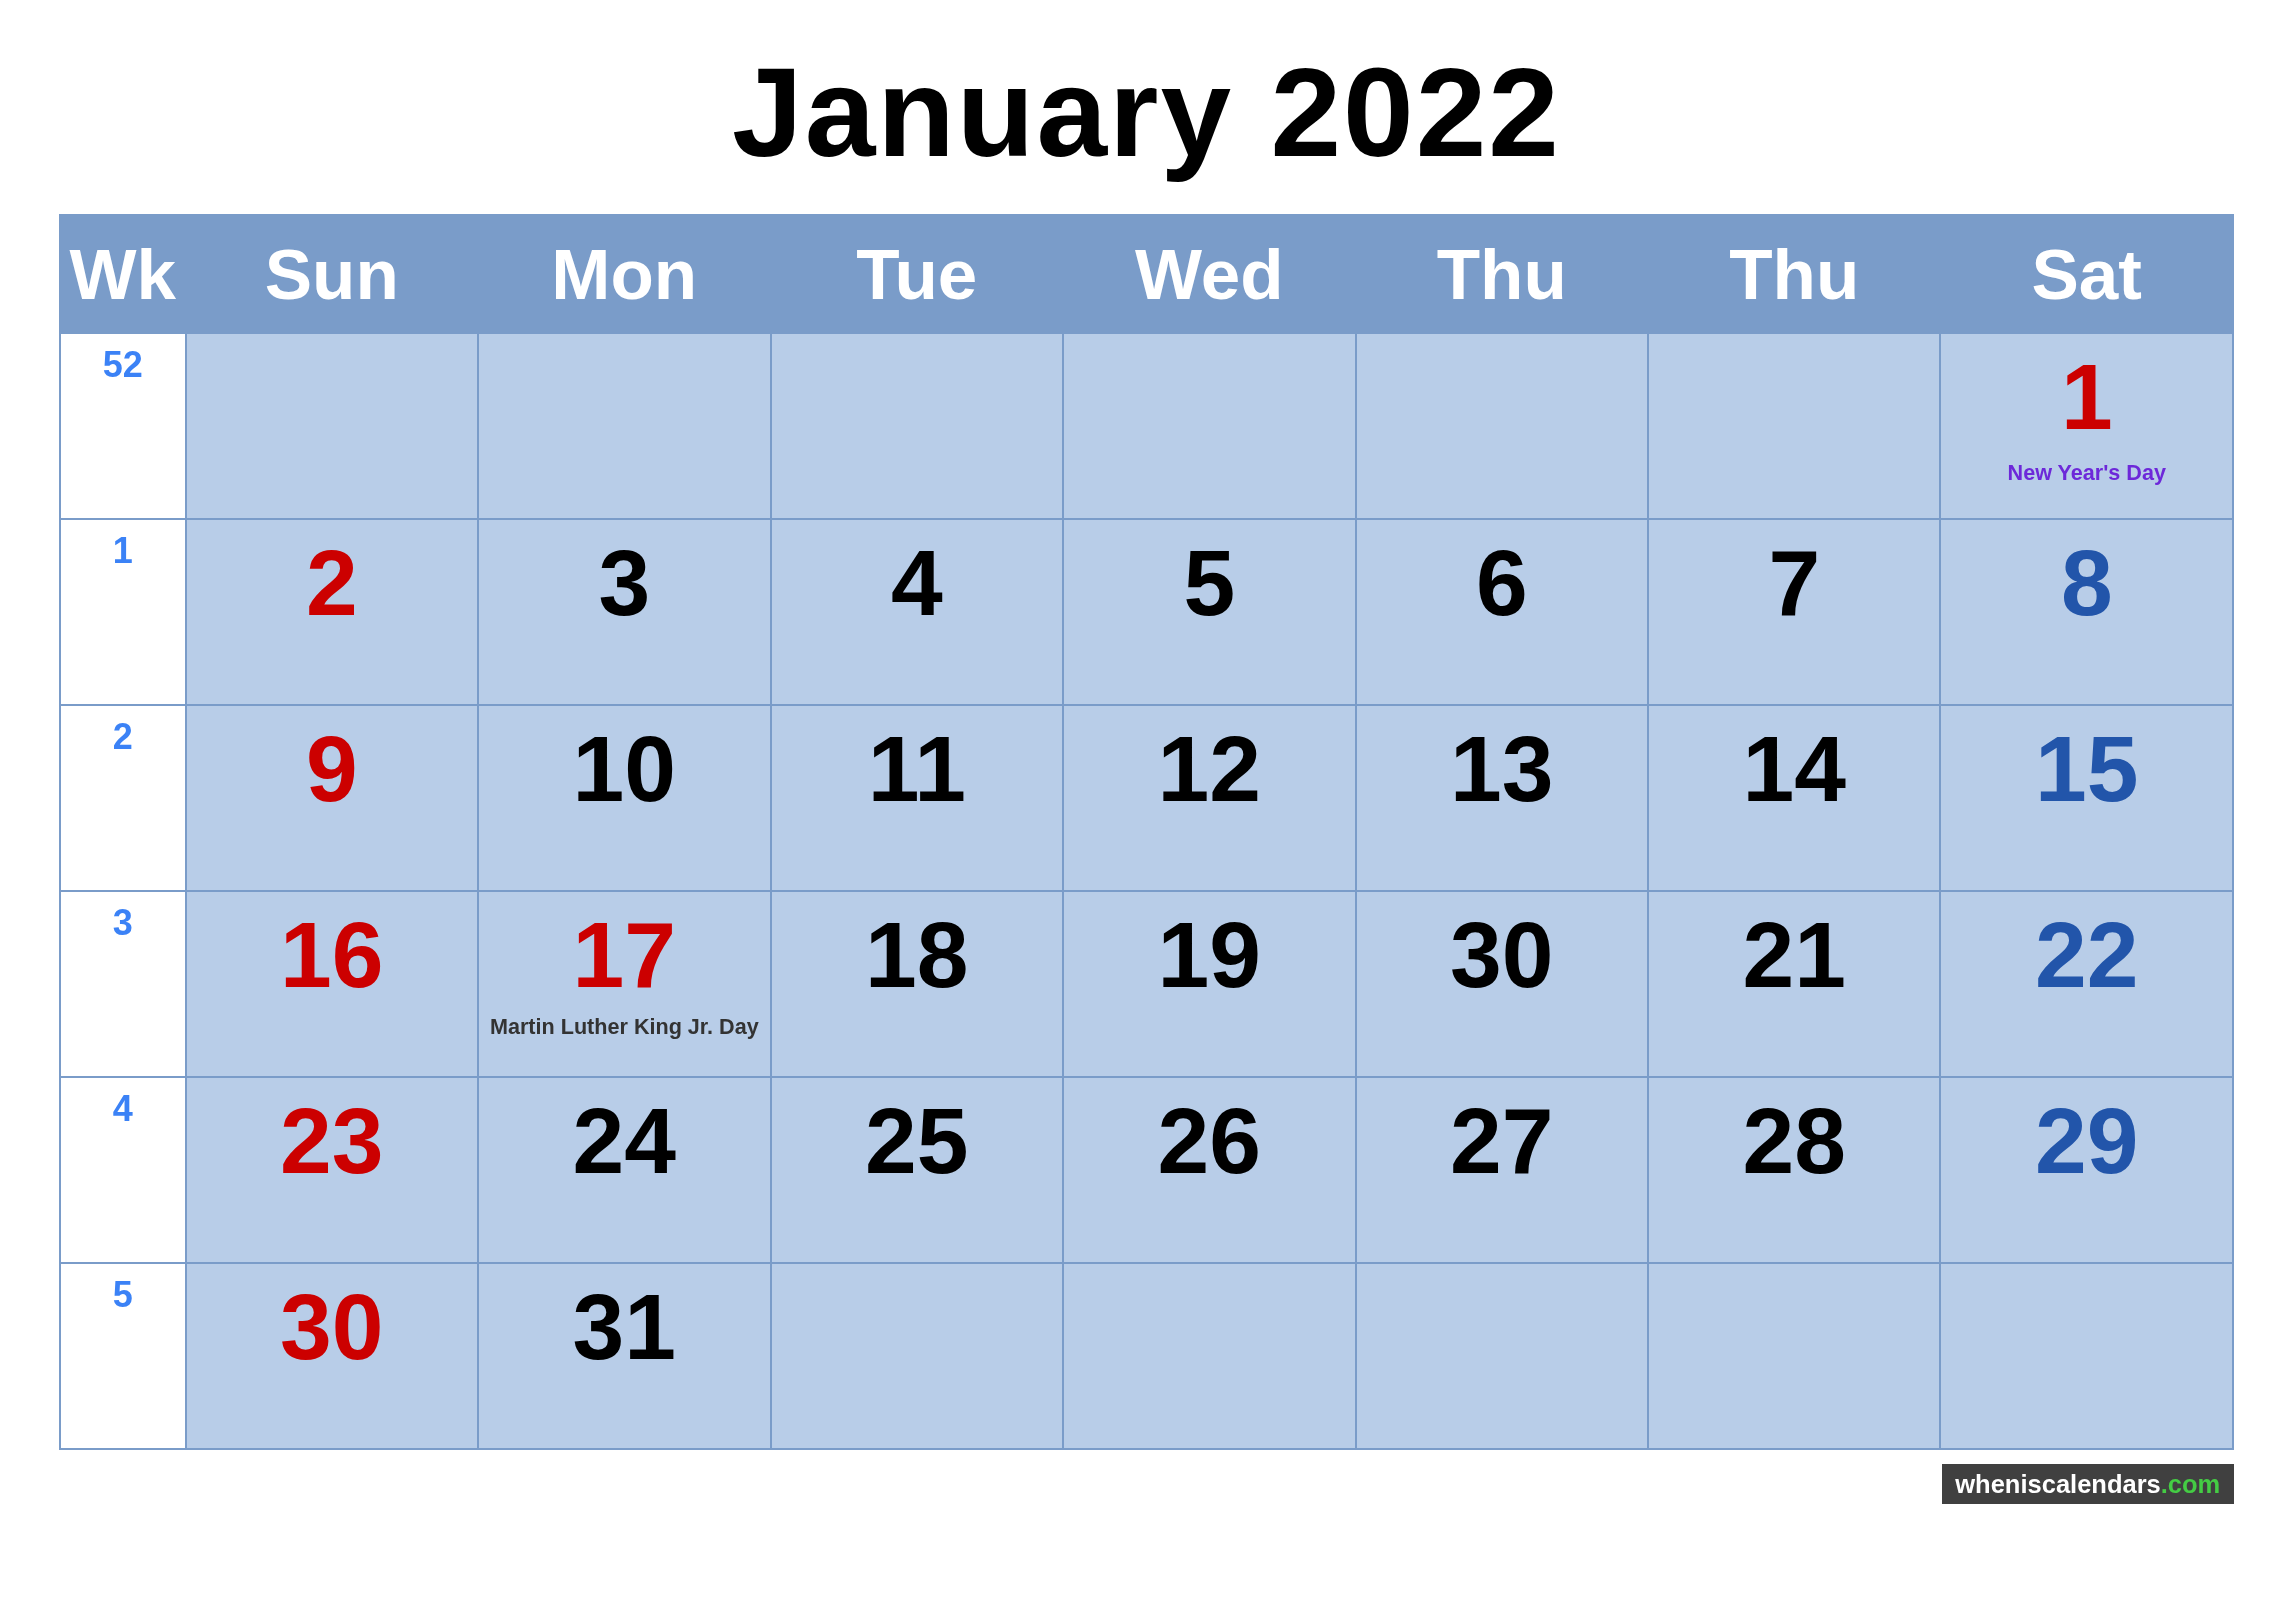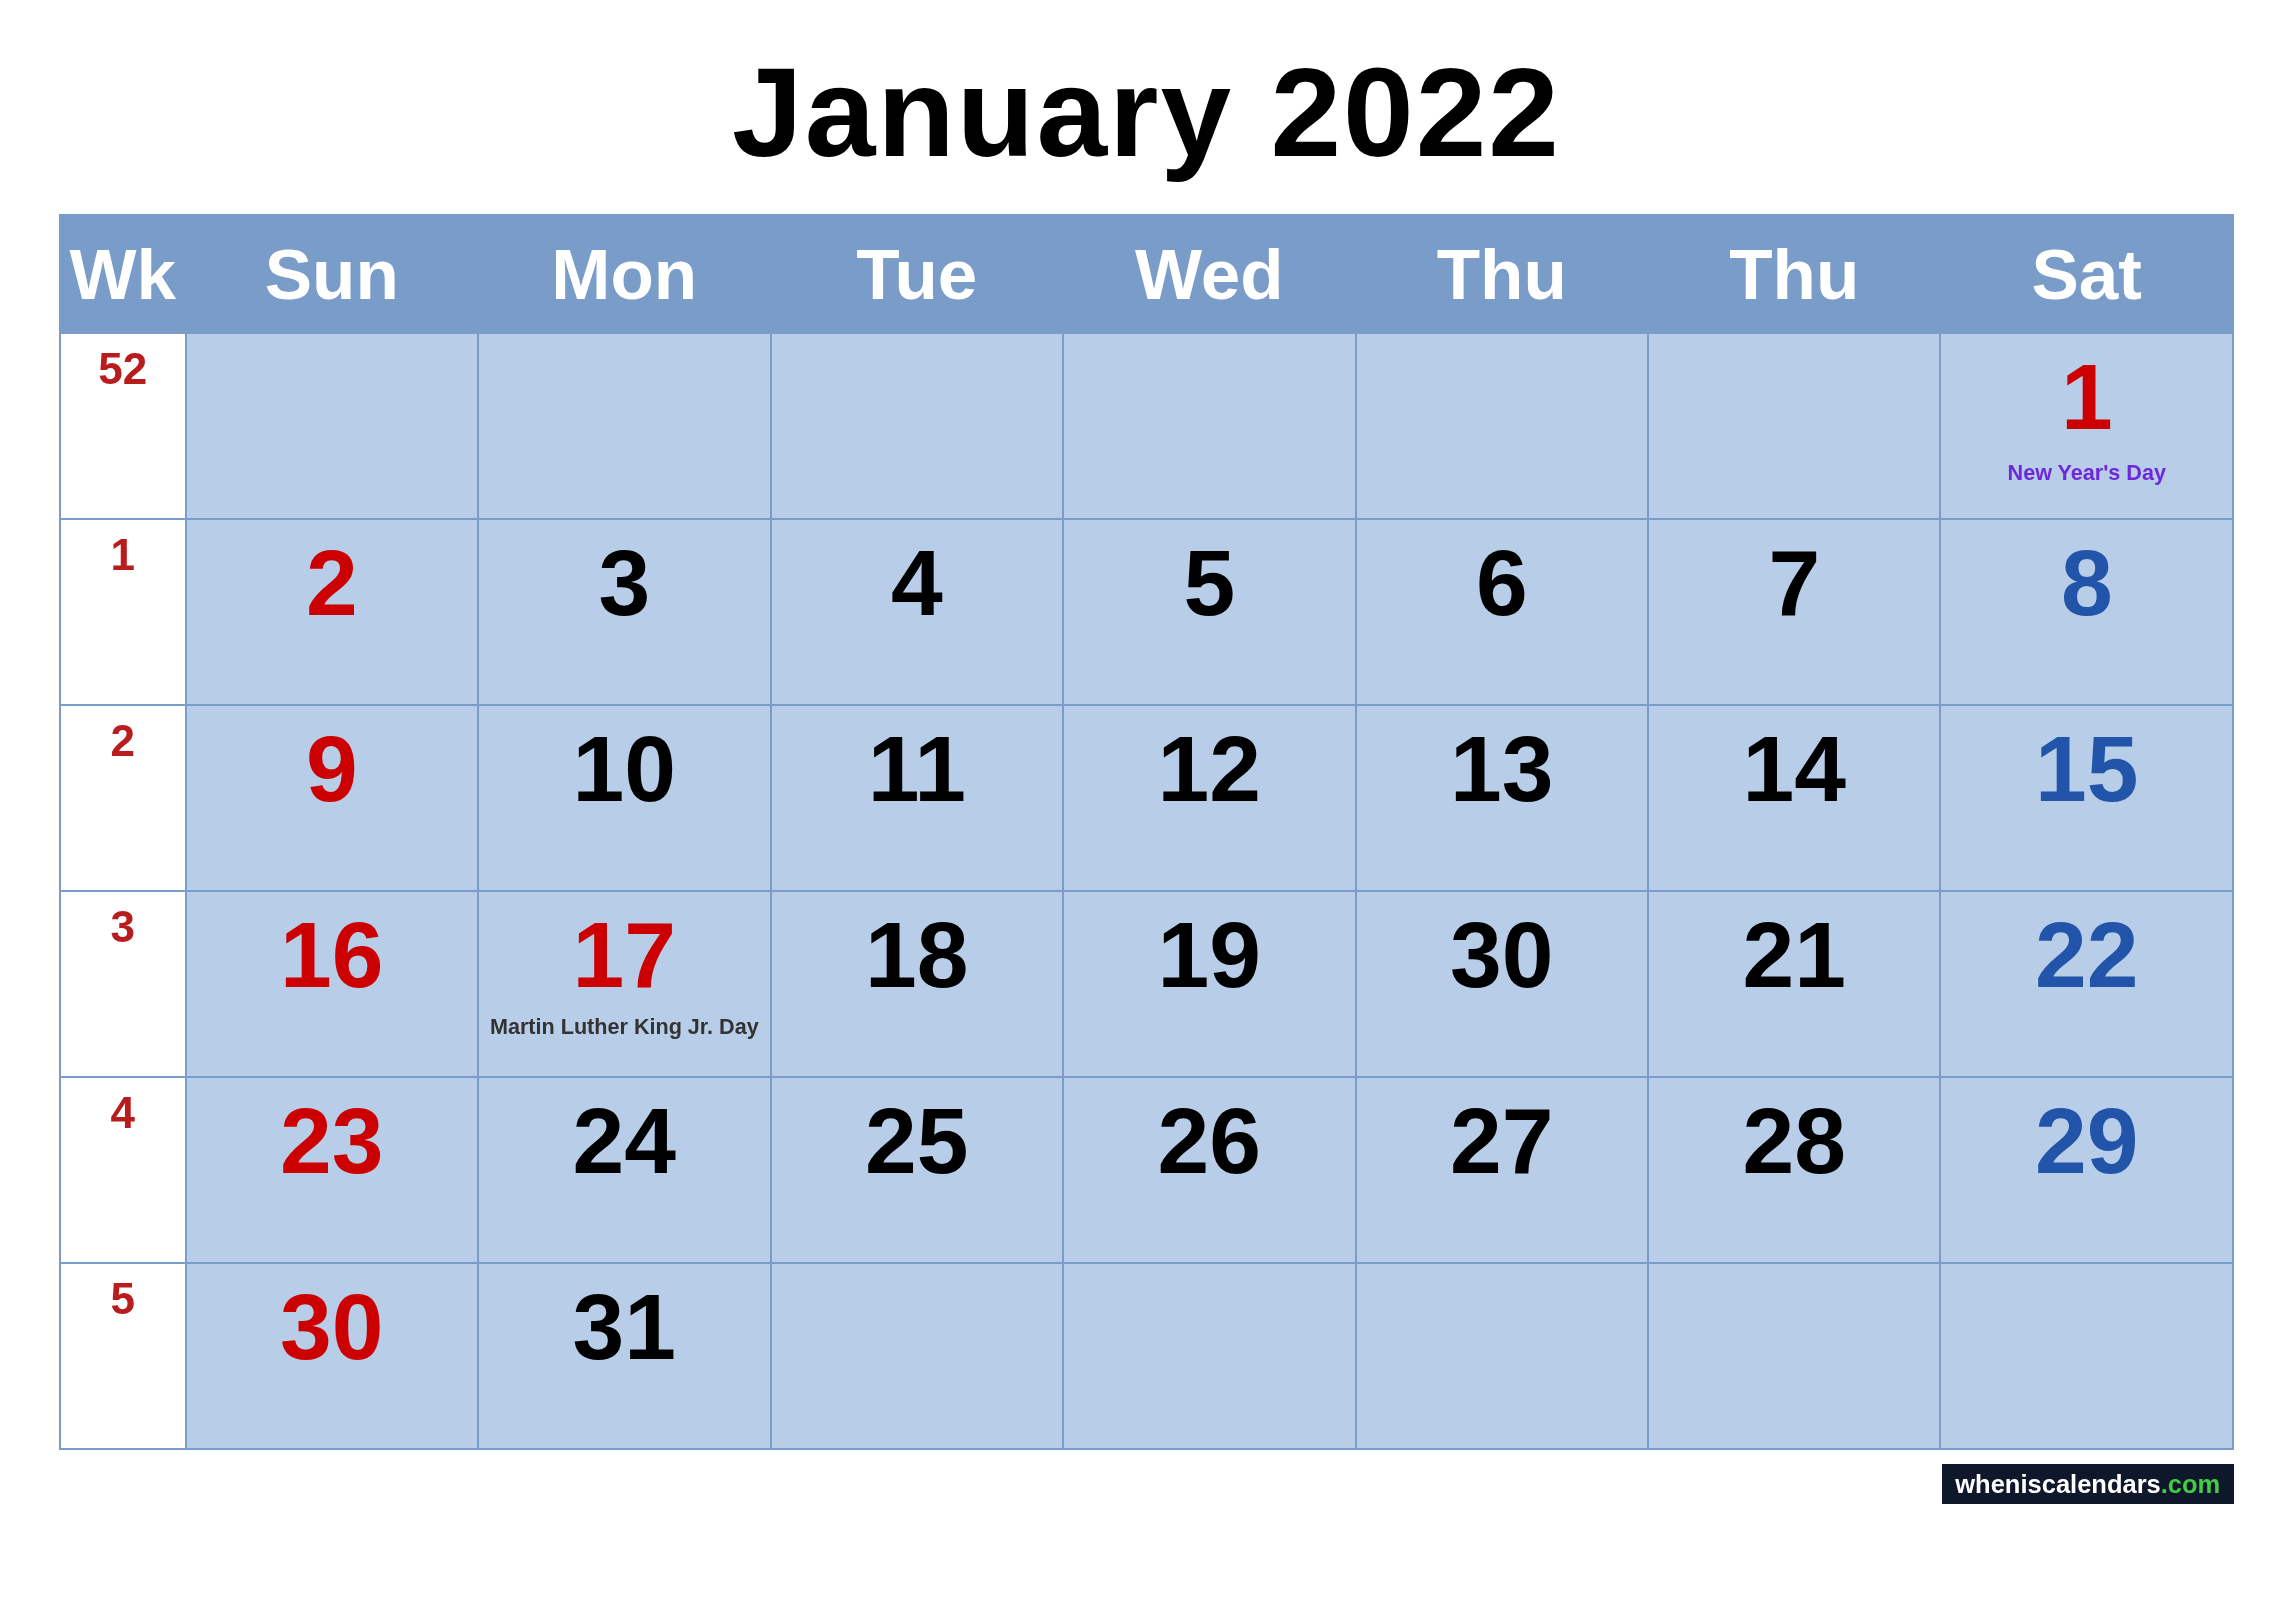--- a/index.html
+++ b/index.html
@@ -38,24 +38,24 @@
       background-color: #7a9cc9;
       font-size: 71px;
       font-weight: 900;
       font-family: Arial Black, Arial, sans-serif;
       color: #fff;
       padding: 17.6px 7.8px;
     }
     
     td.wk {
       background-color: #fff;
-      font-size: 44px;
-      font-weight: 900;
-      font-family: Arial Black, Arial, sans-serif;
-      color: #b91c1c;
+      font-size: 36px;
+      font-weight: 900;
+      font-family: Arial Black, Arial, sans-serif;
+      color: #3b82f6;
       width: 98px;
       min-width: 78px;
       text-align: center;
       vertical-align: middle;
     }
     
     td.day {
       background-color: #b8cde8;
       height: 186px;
       width: 289px;
@@ -99,21 +99,21 @@
       display: block;
       line-height: 1.3;
       margin-top: 3.9px;
     }
     #footer {
       width: 100%;
       text-align: right;
       margin-top: 19.6px;
     }
     #footer a {
-      background-color: #0f172a;
+      background-color: #404040;
       color: #fff;
       font-size: 25.5px;
       font-weight: bold;
       text-decoration: none;
       padding: 5.9px 13.7px;
       font-family: Arial, sans-serif;
     }
     #footer a span.green {
       color: #44cc44;
     }

